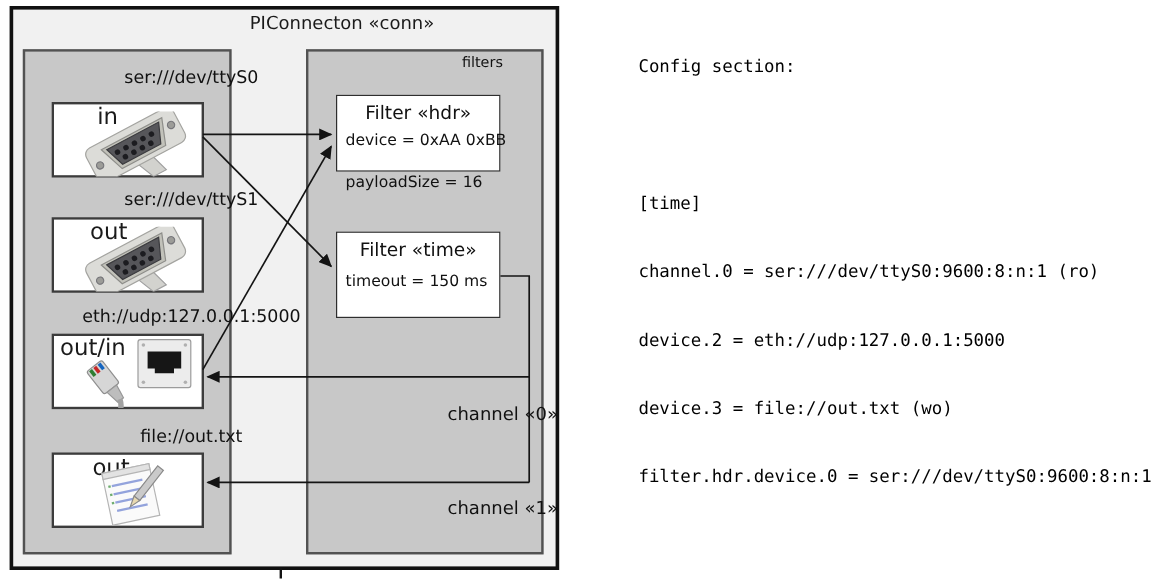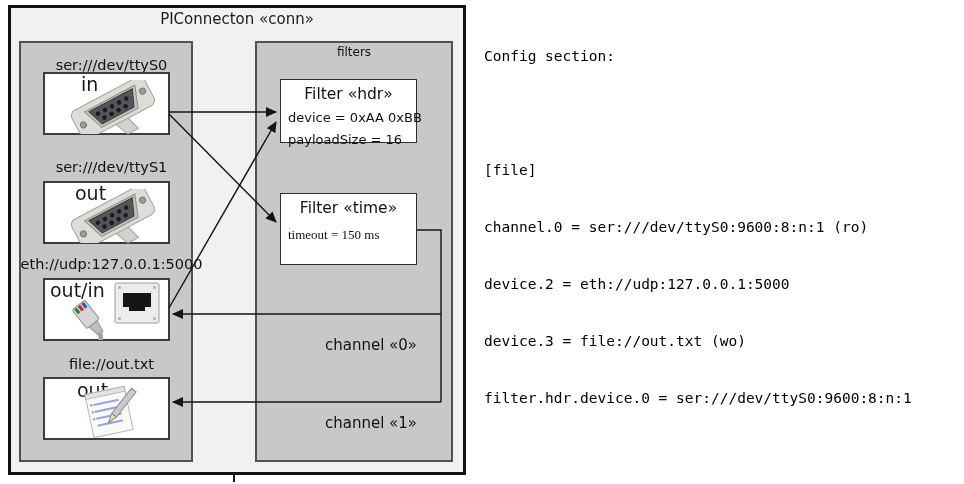--- a/index.html
+++ b/index.html
@@ -1,18 +1,18 @@
 <!DOCTYPE html>
 <html><head>
 <meta charset="utf-8">
 <style>
   html,body{margin:0;padding:0;background:#fff;}
   .stage{position:relative;width:964px;height:484px;background:#ffffff;overflow:hidden;
          font-family:"DejaVu Sans",sans-serif;color:#111;}
-  .abs{position:absolute;}
+  .abs{position:absolute;padding-left:48px;}
   
   .frame{left:8px;top:5px;width:458px;height:470px;box-sizing:border-box;
          background:#f1f1f1;border:3px solid #111;}
   .frame-title{left:8px;top:10px;width:458px;text-align:center;font-size:15px;color:#1a1a1a;}
   
   .panel{box-sizing:border-box;background:#c8c8c8;border:2px solid #525252;}
   .panel-left{left:19px;top:41px;width:174px;height:421px;}
   .panel-filters{left:255px;top:41px;width:198px;height:421px;}
   .filters-title{left:255px;top:45px;width:198px;text-align:center;font-size:12px;}
   
@@ -37,21 +37,21 @@
 <body>
 
 <div class="stage">
 
   <div class="abs frame"></div>
   <div class="abs frame-title">PIConnecton «conn»</div>
 
   <div class="abs panel panel-left"></div>
 
   <div class="abs dev-label" style="top:57px;">ser:///dev/ttyS0</div>
-  <div class="abs dev-box" style="top:72px;text-align:center;">
+  <div class="abs dev-box" style="top:85px;text-align:center;">
     <span class="mode" style="left:36px;top:1px;">in</span>
     <svg class="dev-icon" style="left:10px;top:6px;" width="108" height="54" viewBox="0 0 108 54">
       <g transform="translate(58,28) rotate(-28)">
         <path d="M-6,14 L8,14 L13,30 L1,30 Z" fill="#d2d2ce" stroke="#a0a0a0"></path>
         <rect x="-41" y="-16" width="82" height="32" rx="6" fill="#dcdcd8" stroke="#a4a4a0"></rect>
         <path d="M-27,-10 L30,-10 L22,12 L-19,12 Z" fill="#c2c2ba" stroke="#8e8e8a"></path>
         <path d="M-23,-8 L26,-8 L19,9 L-17,9 Z" fill="#56565a" stroke="#3a3a3e"></path>
         <circle cx="-16" cy="-2" r="2.3" fill="#1c1c20"></circle>
           <circle cx="-8" cy="-2" r="2.3" fill="#1c1c20"></circle>
         <circle cx="0" cy="-2" r="2.3" fill="#1c1c20"></circle>
@@ -137,26 +137,26 @@
       </g>
     </svg>
   </div>
 
   <div class="abs panel panel-filters"></div>
   <div class="abs filters-title">filters</div>
 
   <div class="abs filter-box" style="top:79px;height:64px;">
     <div class="filter-title">Filter «hdr»</div>
     <div class="filter-attr" style="top:30px;">device = 0xAA 0xBB</div>
-    <div class="filter-attr" style="top:52px;">payloadSize = 16</div>
+    <div class="filter-attr" style="top:65px;">payloadSize = 16</div>
   </div>
 
   <div class="abs filter-box" style="top:193px;height:72px;">
     <div class="filter-title">Filter «time»</div>
-    <div class="filter-attr" style="top:33px;font-family:Liberation Serif, serif;">timeout = 150 ms</div>
+    <div class="filter-attr" style="top:33px;">timeout = 150 ms</div>
   </div>
 
   <div class="abs chan-label" style="top:295px;margin-top:41px;">channel «0»</div>
   <div class="abs chan-label" style="top:382px;margin-top:32px;">channel «1»</div>
 
   <svg class="overlay" viewBox="0 0 964 484">
     <defs>
       <marker id="arrow" markerUnits="userSpaceOnUse" markerWidth="12" markerHeight="10" refX="10" refY="5" orient="auto">
         <path d="M0,0 L11,5 L0,10 Z" fill="#141414"></path>
       </marker>
@@ -175,21 +175,21 @@
 
       <line x1="441" y1="402" x2="173" y2="402" marker-end="url(#arrow)"></line>
 
       <line x1="234" y1="473" x2="234" y2="482" stroke-width="2"></line>
     </g>
   </svg>
 
   <div class="abs config">
     <div>Config section:</div>
     <div class="spacer"></div>
-    <div>[file]</div>
+    <div>[time]</div>
     <div>channel.0 = ser:///dev/ttyS0:9600:8:n:1 (ro)</div>
     <div>device.2 = eth://udp:127.0.0.1:5000</div>
     <div>device.3 = file://out.txt (wo)</div>
     <div>filter.hdr.device.0 = ser:///dev/ttyS0:9600:8:n:1</div>
     
     
     
     
     
     

